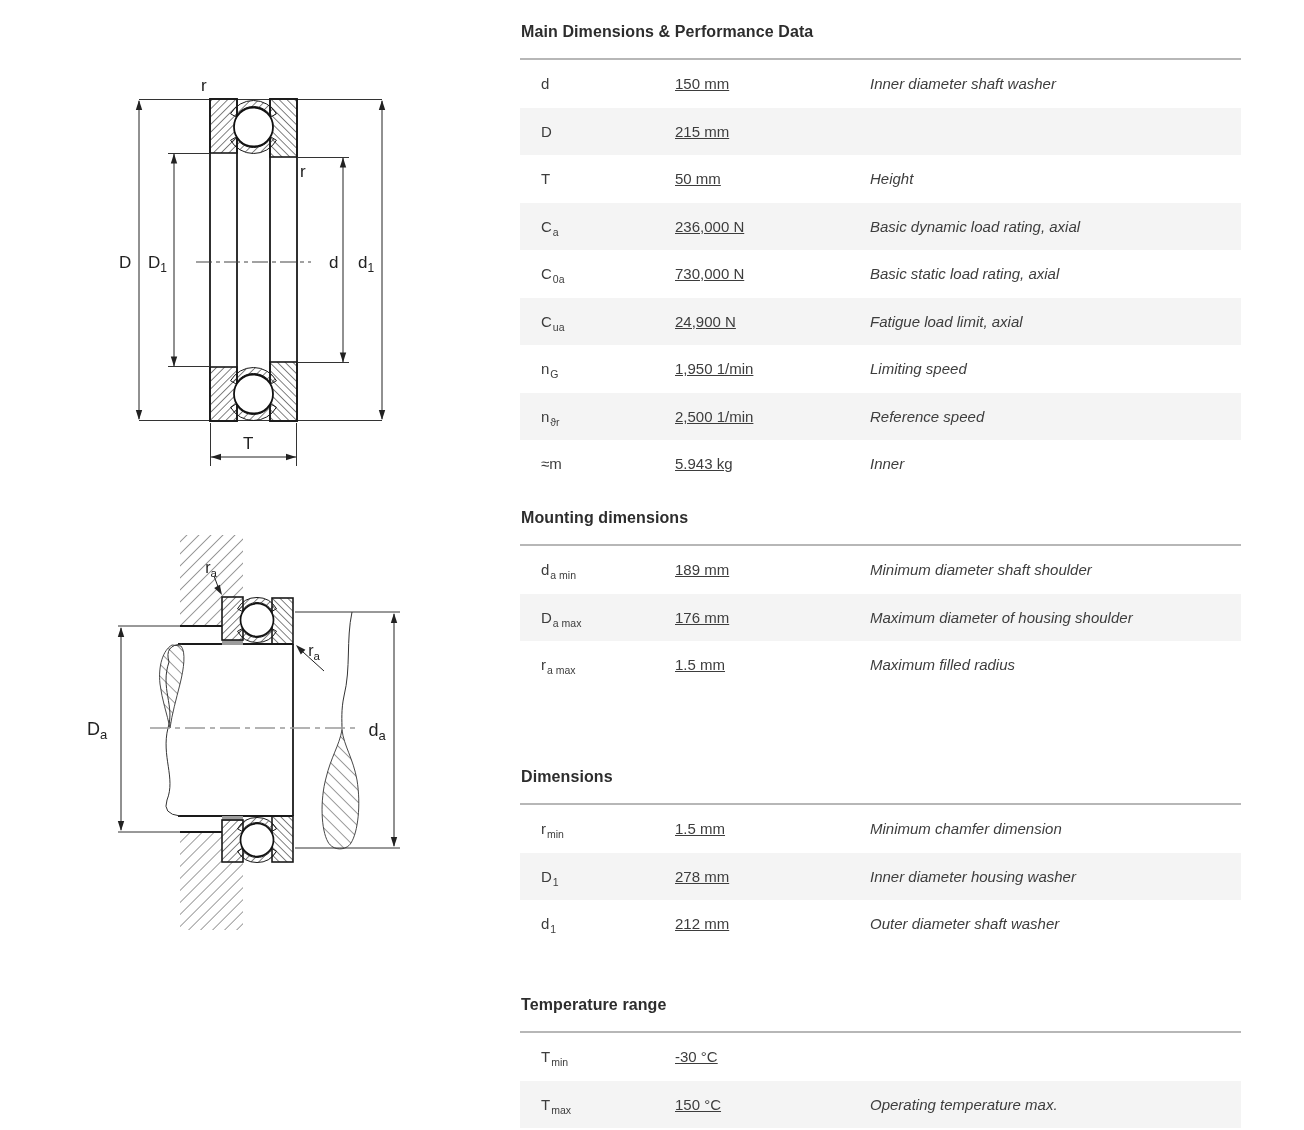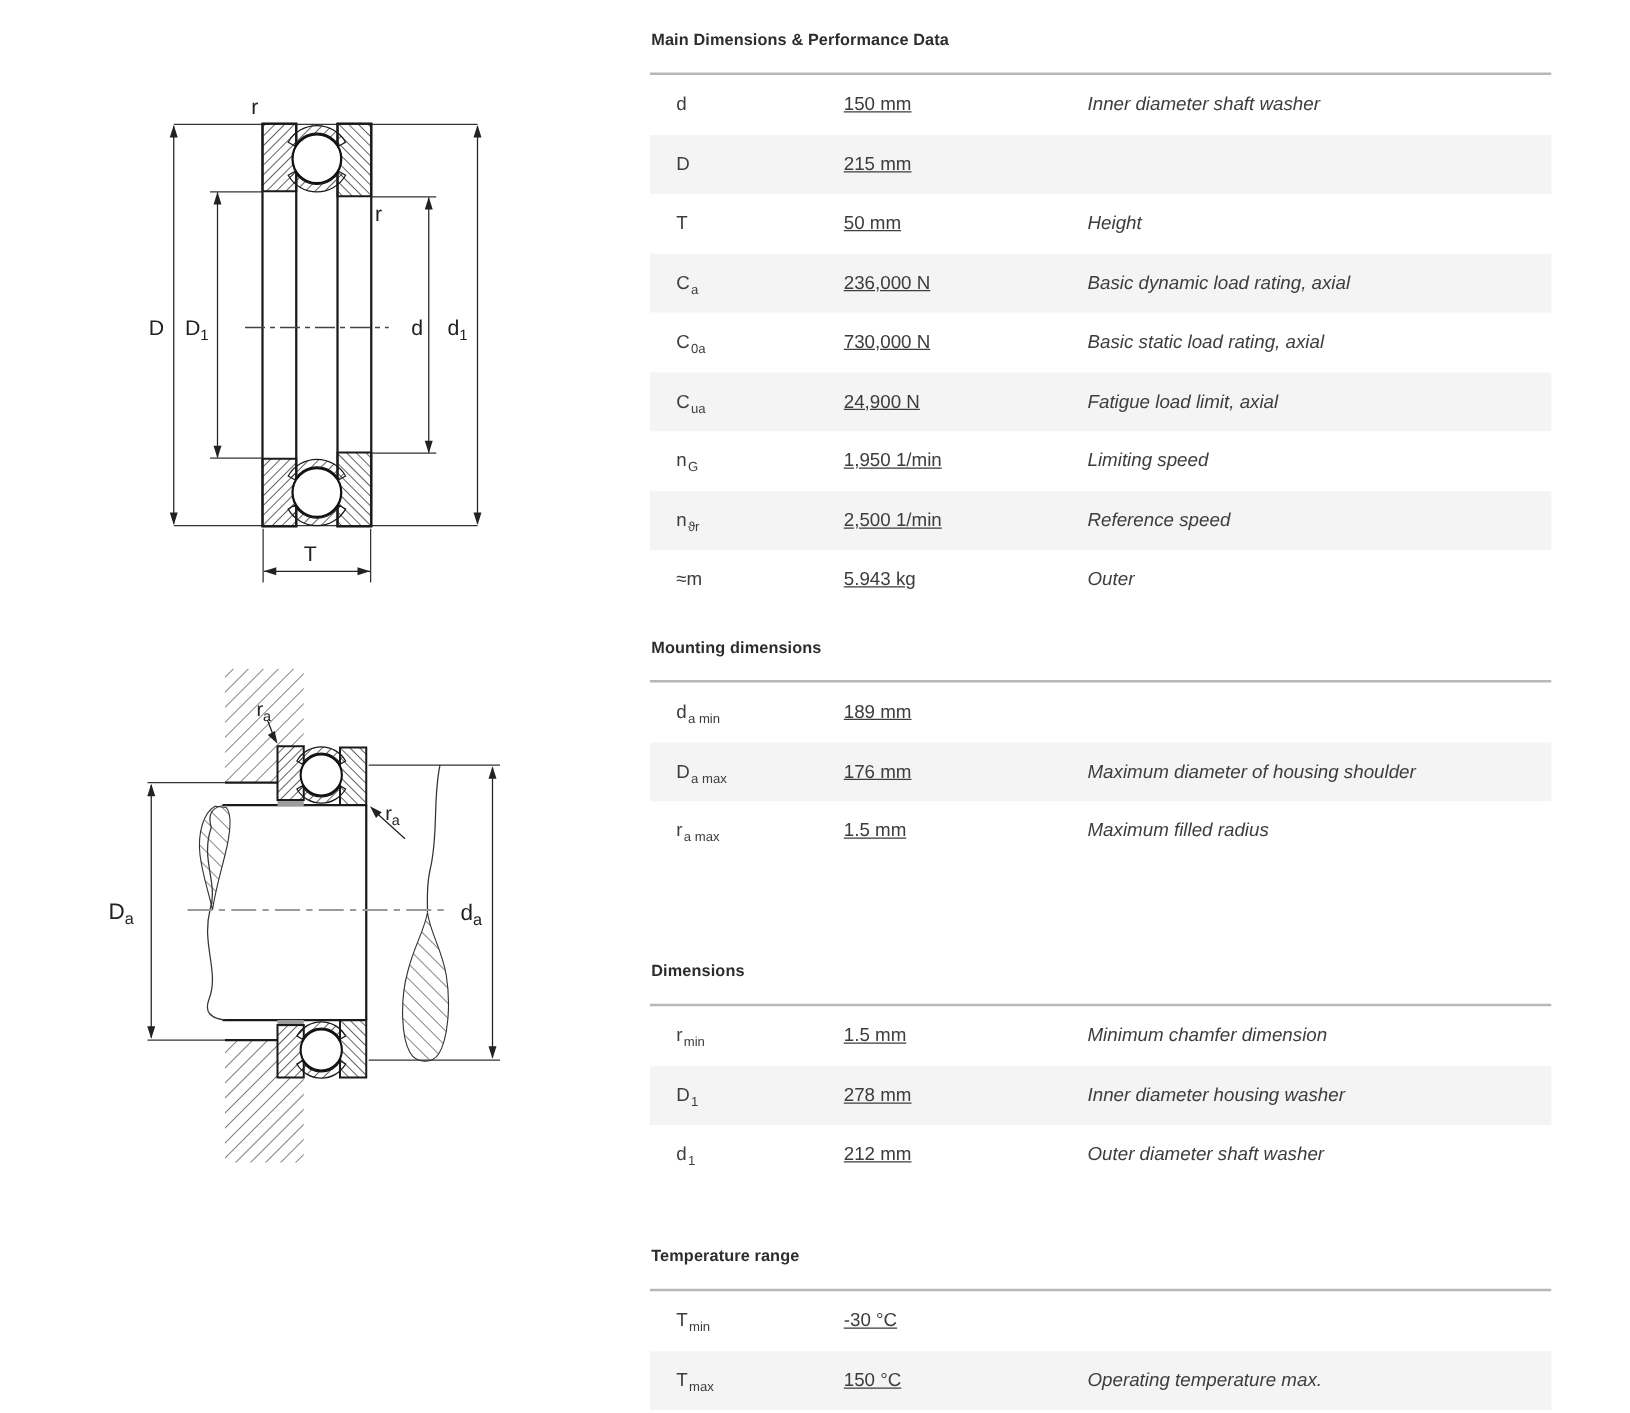--- a/index.html
+++ b/index.html
@@ -7,21 +7,21 @@
   .page {
     position: relative;
     width: 1304px; height: 1130px;
     background: #ffffff;
     font-family: "Liberation Sans", sans-serif;
     overflow: hidden;
   }
   
   .sec { position: absolute; left: 520px; width: 721px; }
   .sec h2 {
-    font-size: 13px; line-height: 20px; font-weight: bold;
+    font-size: 16px; line-height: 20px; font-weight: bold;
     color: #2d2d2d; padding: 0 0 16px 1px; letter-spacing: 0.1px;
   }
   .rows { border-top: 2px solid #b7b7b7; }
   .row {
     display: flex; align-items: center;
     height: 47.5px; padding-left: 21px;
     font-size: 15px; color: #3d3d3d;
   }
   .row:nth-child(even) { background: #f4f4f4; }
   .c-label { width: 134px; flex: 0 0 134px; }
@@ -212,31 +212,32 @@
         <span class="c-desc">Limiting speed</span>
       </div>
       <div class="row">
         <span class="c-label"><span>n</span><sub>ϑr</sub></span>
         <span class="c-value">2,500 1/min</span>
         <span class="c-desc">Reference speed</span>
       </div>
       <div class="row">
         <span class="c-label"><span>≈m</span><sub></sub></span>
         <span class="c-value">5.943 kg</span>
-        <span class="c-desc">Outer</span>
+        <span class="c-desc">Inner</span>
       </div>
     </div>
   </div>
 
   <div class="sec" style="top:508px">
     <h2>Mounting dimensions</h2>
     <div class="rows">
       <div class="row">
         <span class="c-label"><span>d</span><sub>a min</sub></span>
         <span class="c-value">189 mm</span>
+        <span class="c-desc">Minimum diameter shaft shoulder</span>
       </div>
       <div class="row">
         <span class="c-label"><span>D</span><sub>a max</sub></span>
         <span class="c-value">176 mm</span>
         <span class="c-desc">Maximum diameter of housing shoulder</span>
       </div>
       <div class="row">
         <span class="c-label"><span>r</span><sub>a max</sub></span>
         <span class="c-value">1.5 mm</span>
         <span class="c-desc">Maximum filled radius</span>

